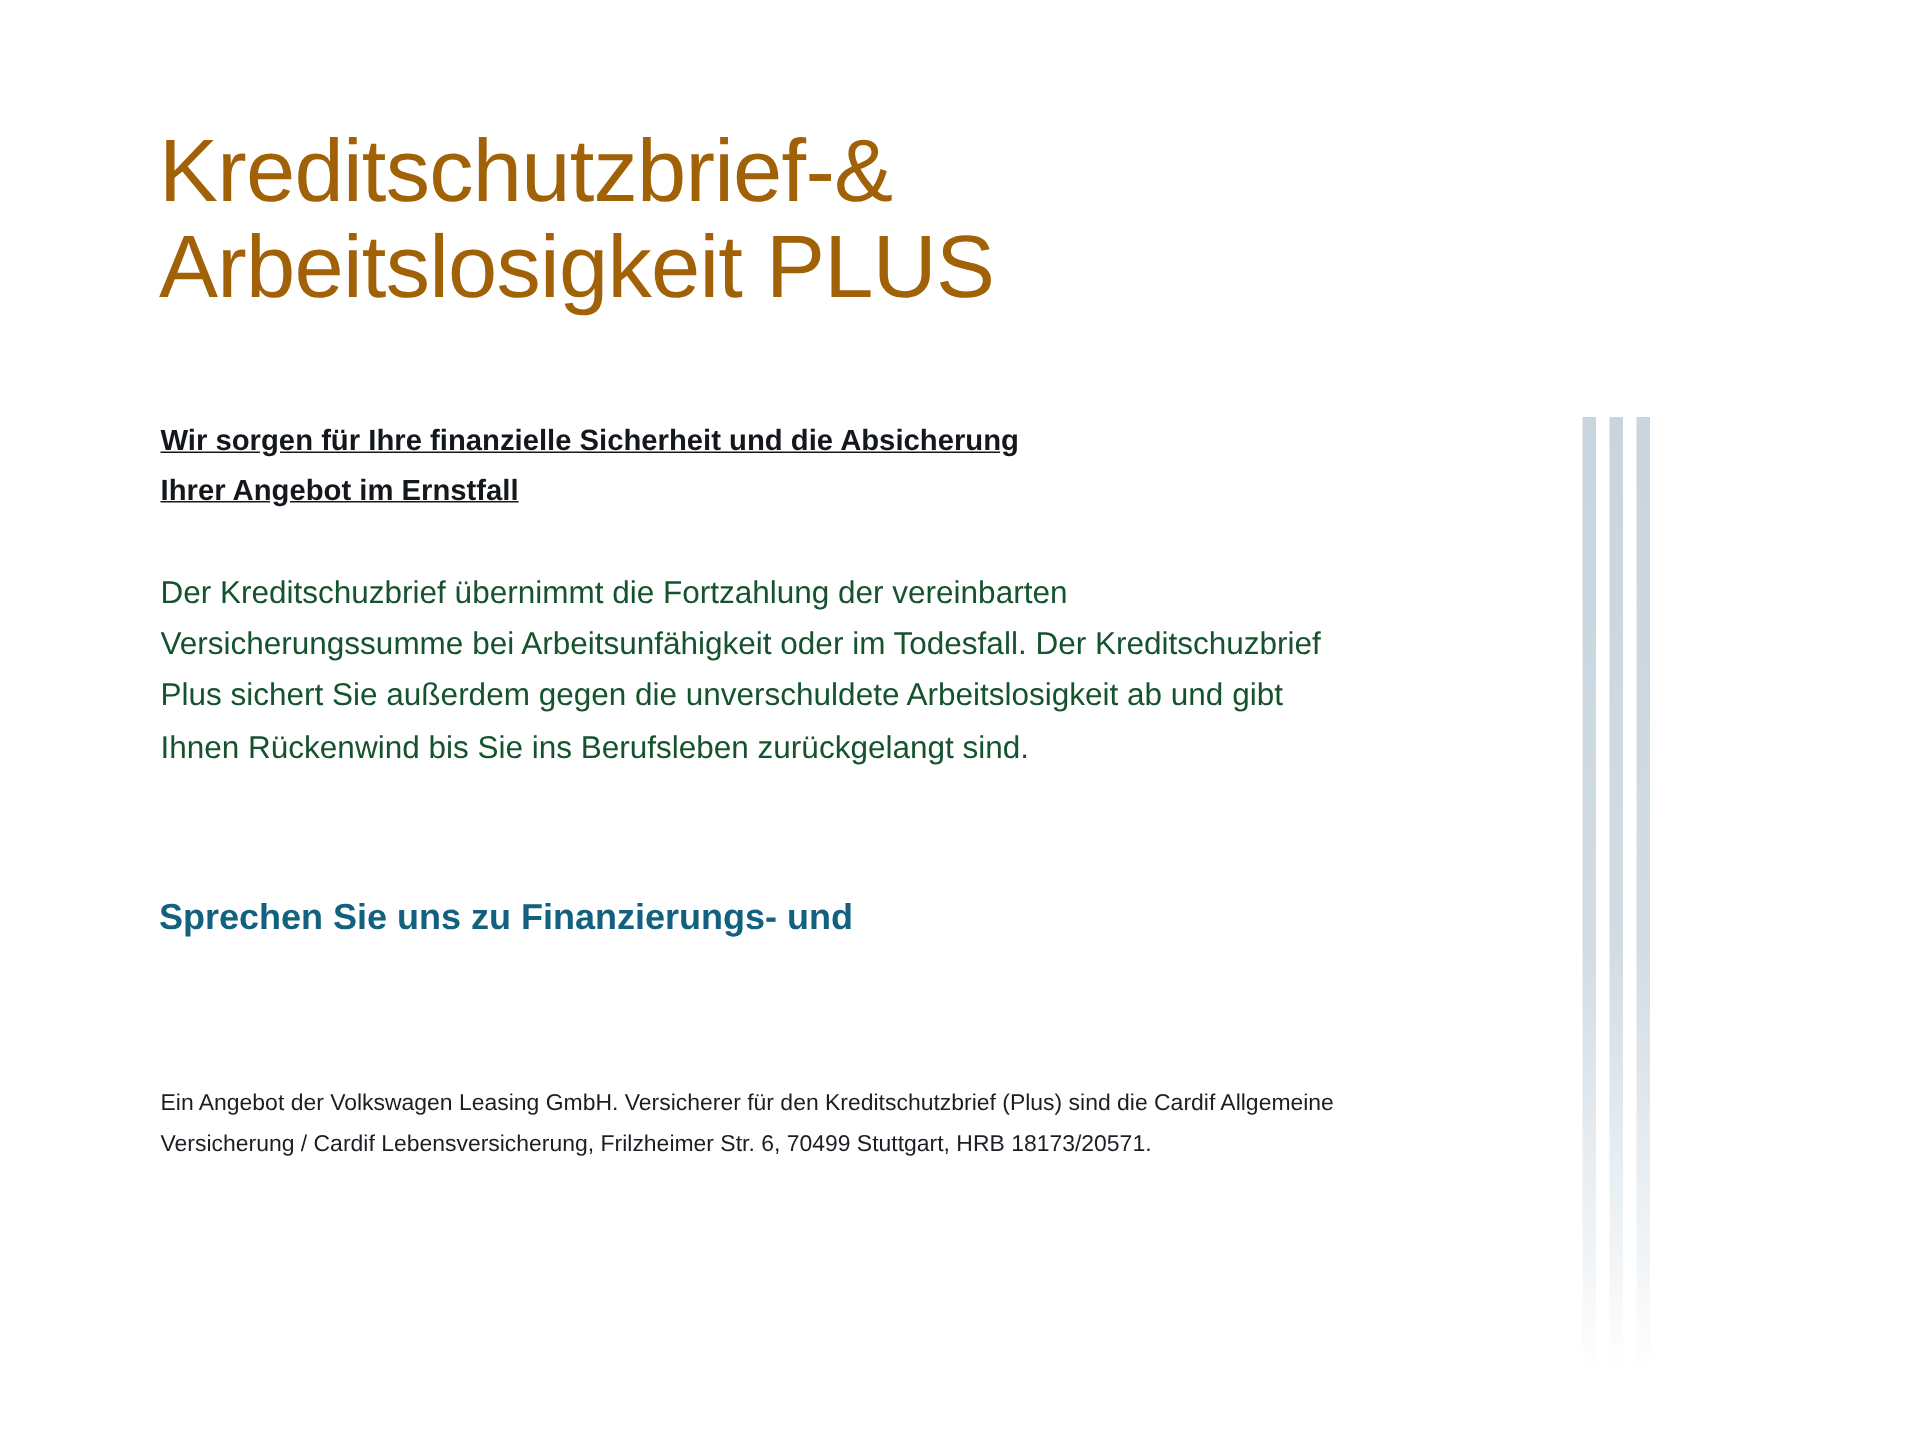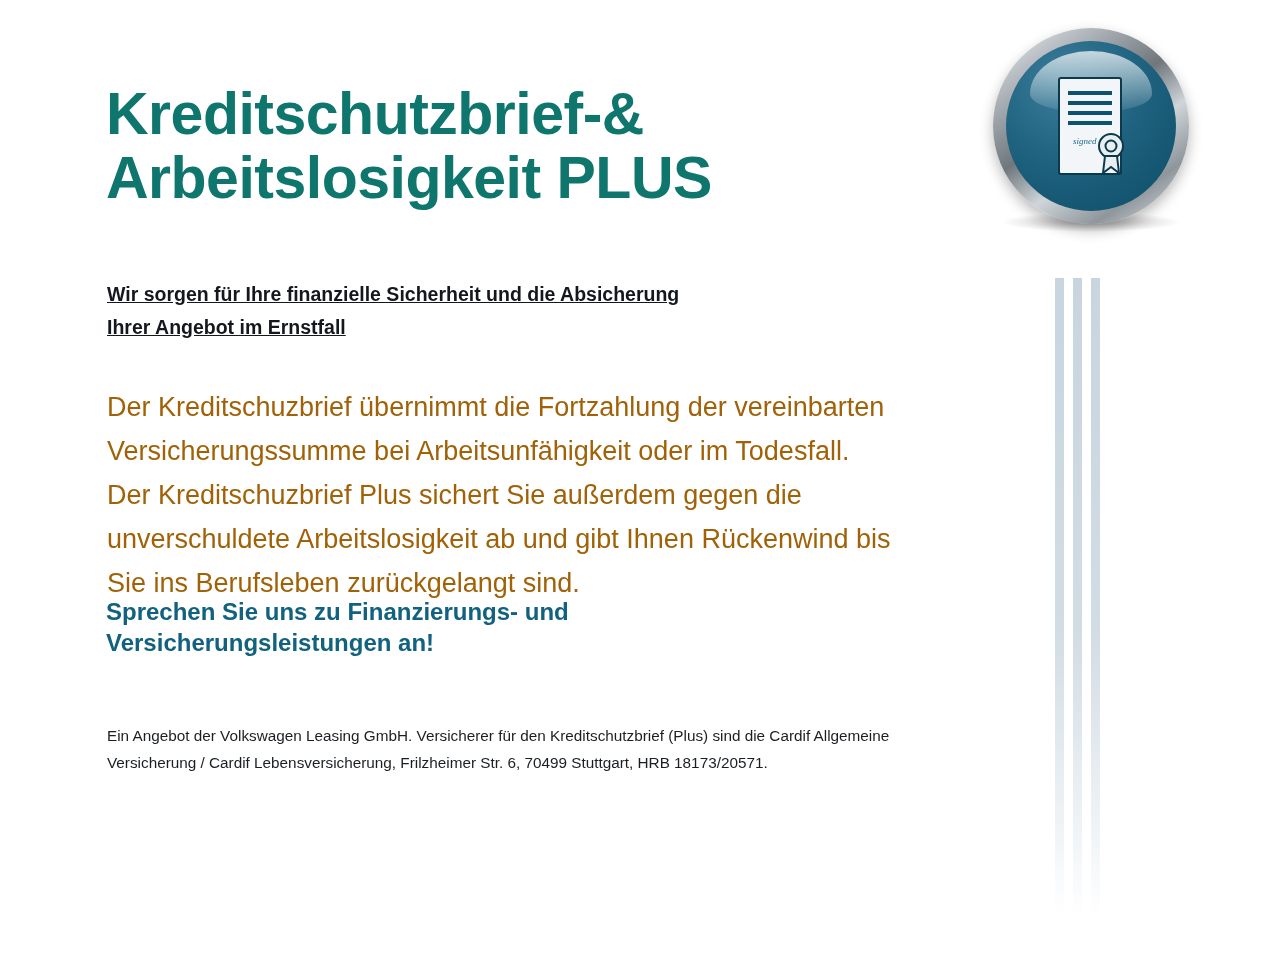--- a/index.html
+++ b/index.html
@@ -92,45 +92,45 @@
   }
 
   
   .h1 {
     position: absolute;
     left: 106px;
     top: 42px;
     width: 840px;
     font-size: 59px;
     line-height: 1.09;
-    font-weight: bold;
-    color: #0f766e;
+    font-weight: normal;
+    color: #a16207;
     letter-spacing: -0.5px;
   }
 
   .lead {
     position: absolute;
     left: 107px;
     top: 278px;
     width: 740px;
     font-size: 19.5px;
     line-height: 1.68;
     font-weight: bold;
     color: #14181c;
     text-decoration: underline;
   }
 
   .body-copy {
     position: absolute;
     left: 107px;
     top: 358px;
     width: 790px;
-    font-size: 27px;
+    font-size: 21px;
     line-height: 1.63;
-    color: #a16207;
+    color: #14532d;
   }
 
   .h2 {
     position: absolute;
     left: 106px;
     top: 585px;
     width: 840px;
     font-size: 24px;
     line-height: 1.28;
     font-weight: bold;
@@ -152,53 +152,32 @@
 <body>
 
 <div class="page">
 
   <div class="stripes">
     <div class="stripe s1"></div>
     <div class="stripe s2"></div>
     <div class="stripe s3"></div>
   </div>
 
-  <div class="badge">
-    <div class="badge-shadow"></div>
-    <div class="badge-ring"></div>
-    <div class="badge-inner">
-      <div class="badge-gloss"></div>
-      <svg class="badge-doc" width="96" height="110" viewBox="0 0 96 110">
-        <rect x="16" y="4" width="62" height="96" rx="2" fill="#f2f6f8" stroke="#0b3a4d" stroke-width="2"></rect>
-        <g fill="#0e5270">
-          <rect x="25" y="17" width="44" height="4"></rect>
-          <rect x="25" y="27" width="44" height="4"></rect>
-          <rect x="25" y="37" width="44" height="4"></rect>
-          <rect x="25" y="47" width="44" height="4"></rect>
-        </g>
-        <text x="30" y="70" font-family="Liberation Serif, serif" font-size="9" font-style="italic" fill="#1d6b8c">signed</text>
-        <circle cx="68" cy="72" r="12" fill="#e9eef1" stroke="#0b3a4d" stroke-width="2"></circle>
-        <circle cx="68" cy="72" r="5.5" fill="none" stroke="#0b3a4d" stroke-width="2"></circle>
-        <path d="M62 82 L60 99 L68 93 L76 99 L74 82 Z" fill="#e9eef1" stroke="#0b3a4d" stroke-width="2"></path>
-      </svg>
-    </div>
-  </div>
 
   <h1 class="h1">
     <span>Kreditschutzbrief-&amp;</span><br>
     <span>Arbeitslosigkeit PLUS</span>
   </h1>
 
   <div class="lead">
     <span>Wir sorgen für Ihre finanzielle Sicherheit und die Absicherung</span><br>
     <span>Ihrer Angebot im Ernstfall</span>
   </div>
 
   <p class="body-copy">Der Kreditschuzbrief übernimmt die Fortzahlung der vereinbarten Versicherungssumme bei Arbeitsunfähigkeit oder im Todesfall. Der Kreditschuzbrief Plus sichert Sie außerdem gegen die unverschuldete Arbeitslosigkeit ab und gibt Ihnen Rückenwind bis Sie ins Berufsleben zurückgelangt sind.</p>
 
   <h2 class="h2">
     <span>Sprechen Sie uns zu Finanzierungs- und</span><br>
-    <span>Versicherungsleistungen an!</span>
   </h2>
 
   <p class="fineprint">Ein Angebot der Volkswagen Leasing GmbH. Versicherer für den Kreditschutzbrief (Plus) sind die Cardif Allgemeine Versicherung / Cardif Lebensversicherung, Frilzheimer Str. 6, 70499 Stuttgart, HRB 18173/20571.</p>
 
 </div>
 
 </body></html>

